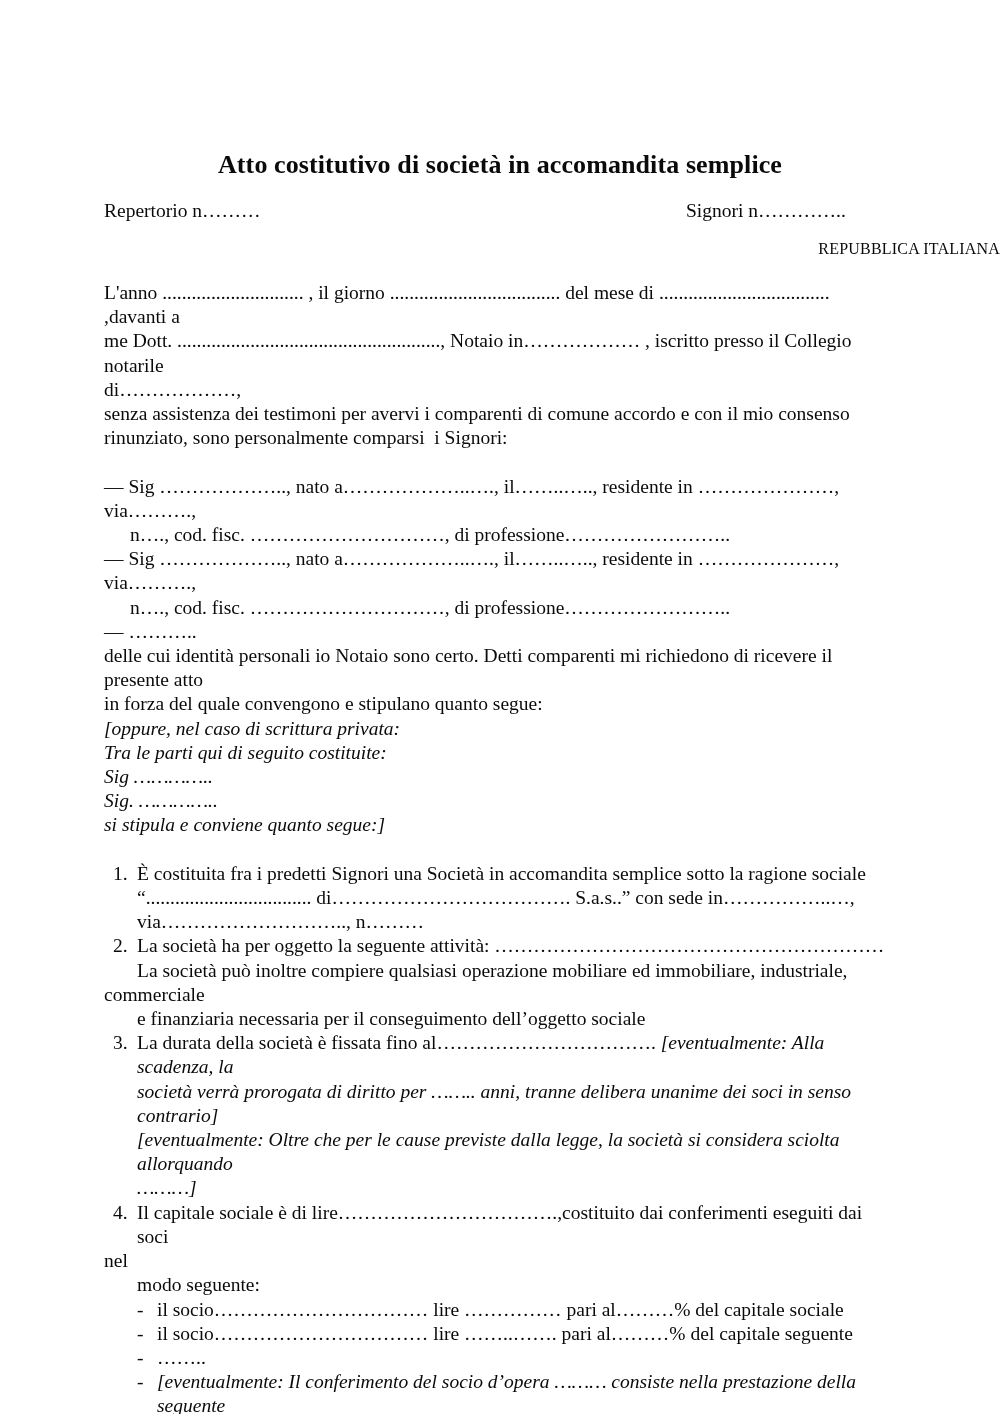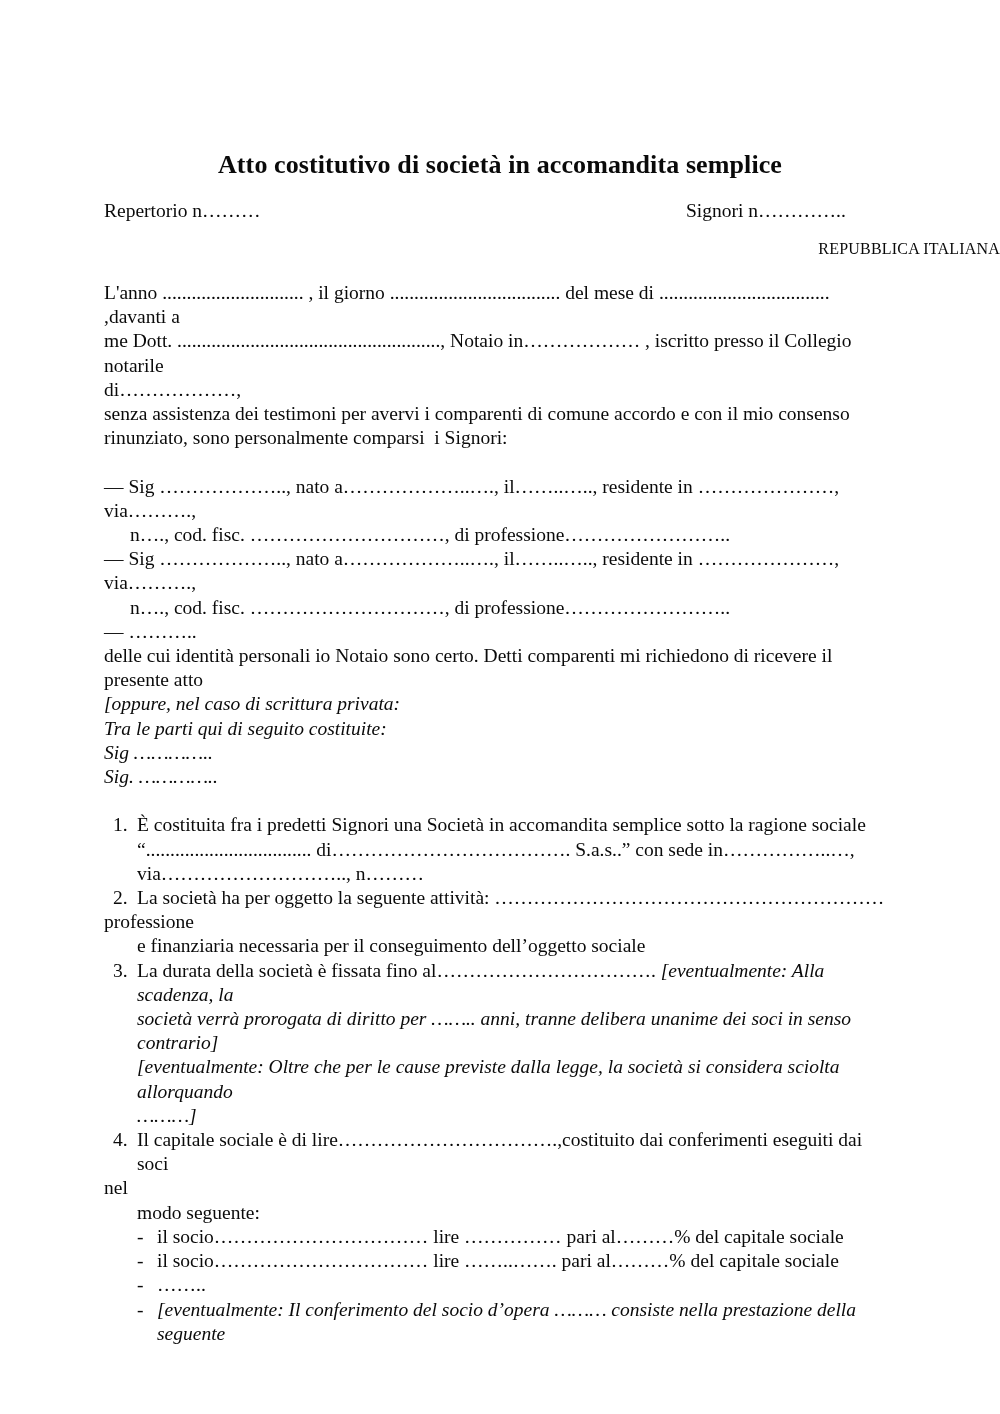--- a/index.html
+++ b/index.html
@@ -134,57 +134,60 @@
       <div class="gap-before">
         <div class="ln">— Sig ……………….., nato a………………..…., il……..….., residente in …………………,</div>
         <div class="ln">via……….,</div>
         <div class="ln ind-1">n…., cod. fisc. …………………………, di professione……………………..</div>
         <div class="ln">— Sig ……………….., nato a………………..…., il……..….., residente in …………………,</div>
         <div class="ln">via……….,</div>
         <div class="ln ind-1">n…., cod. fisc. …………………………, di professione……………………..</div>
         <div class="ln">— ………..</div>
       </div>
       <div class="ln">delle cui identità personali io Notaio sono certo. Detti comparenti mi richiedono di ricevere il presente atto</div>
+      <div class="ln">in forza del quale convengono e stipulano quanto segue:</div>
       <div class="ln it">[oppure, nel caso di scrittura privata:</div>
       <div class="ln it">Tra le parti qui di seguito costituite:</div>
       <div class="ln it">Sig …………..</div>
       <div class="ln it">Sig. …………..</div>
+      <div class="ln it">si stipula e conviene quanto segue:]</div>
       <div class="gap-before">
         <div class="num-row">
           <span class="num">1.</span>
           <span class="txt">È costituita fra i predetti Signori una Società in accomandita semplice sotto la ragione sociale</span>
         </div>
         <div class="ln ind-2">“.................................. di………………………………. S.a.s..” con sede in……………..…,</div>
         <div class="ln ind-2">via……………………….., n………</div>
         <div class="num-row">
           <span class="num">2.</span>
           <span class="txt">La società ha per oggetto la seguente attività: ……………………………………………………</span>
         </div>
-        <div class="ln">professione</div>
+        <div class="ln ind-2">La società può inoltre compiere qualsiasi operazione mobiliare ed immobiliare, industriale,</div>
+        <div class="ln">commerciale</div>
         <div class="ln ind-2">e finanziaria necessaria per il conseguimento dell’oggetto sociale</div>
         <div class="num-row">
           <span class="num">3.</span>
           <span class="txt">La durata della società è fissata fino al……………………………. <span class="it">[eventualmente: Alla scadenza, la</span></span>
         </div>
         <div class="ln ind-2 it">società verrà prorogata di diritto per …….. anni, tranne delibera unanime dei soci in senso contrario]</div>
         <div class="ln ind-2 it">[eventualmente: Oltre che per le cause previste dalla legge, la società si considera sciolta allorquando</div>
         <div class="ln ind-2 it">………]</div>
         <div class="num-row">
           <span class="num">4.</span>
           <span class="txt">Il capitale sociale è di lire…………………………….,costituito dai conferimenti eseguiti dai soci</span>
         </div>
         <div class="ln">nel</div>
         <div class="ln ind-2">modo seguente:</div>
         <div class="dash-row">
           <span class="dash">-</span>
           <span class="txt">il socio…………………………… lire …………… pari al………% del capitale sociale</span>
         </div>
         <div class="dash-row">
           <span class="dash">-</span>
-          <span class="txt">il socio…………………………… lire ……..……. pari al………% del capitale sociale</span>
+          <span class="txt">il socio…………………………… lire ……..……. pari al………% del capitale seguente</span>
         </div>
         <div class="dash-row">
           <span class="dash">-</span>
           <span class="txt">……..</span>
         </div>
         <div class="dash-row">
           <span class="dash">-</span>
           <span class="txt it">[eventualmente: Il conferimento del socio d’opera ……… consiste nella prestazione della seguente</span>
         </div>
       </div>

